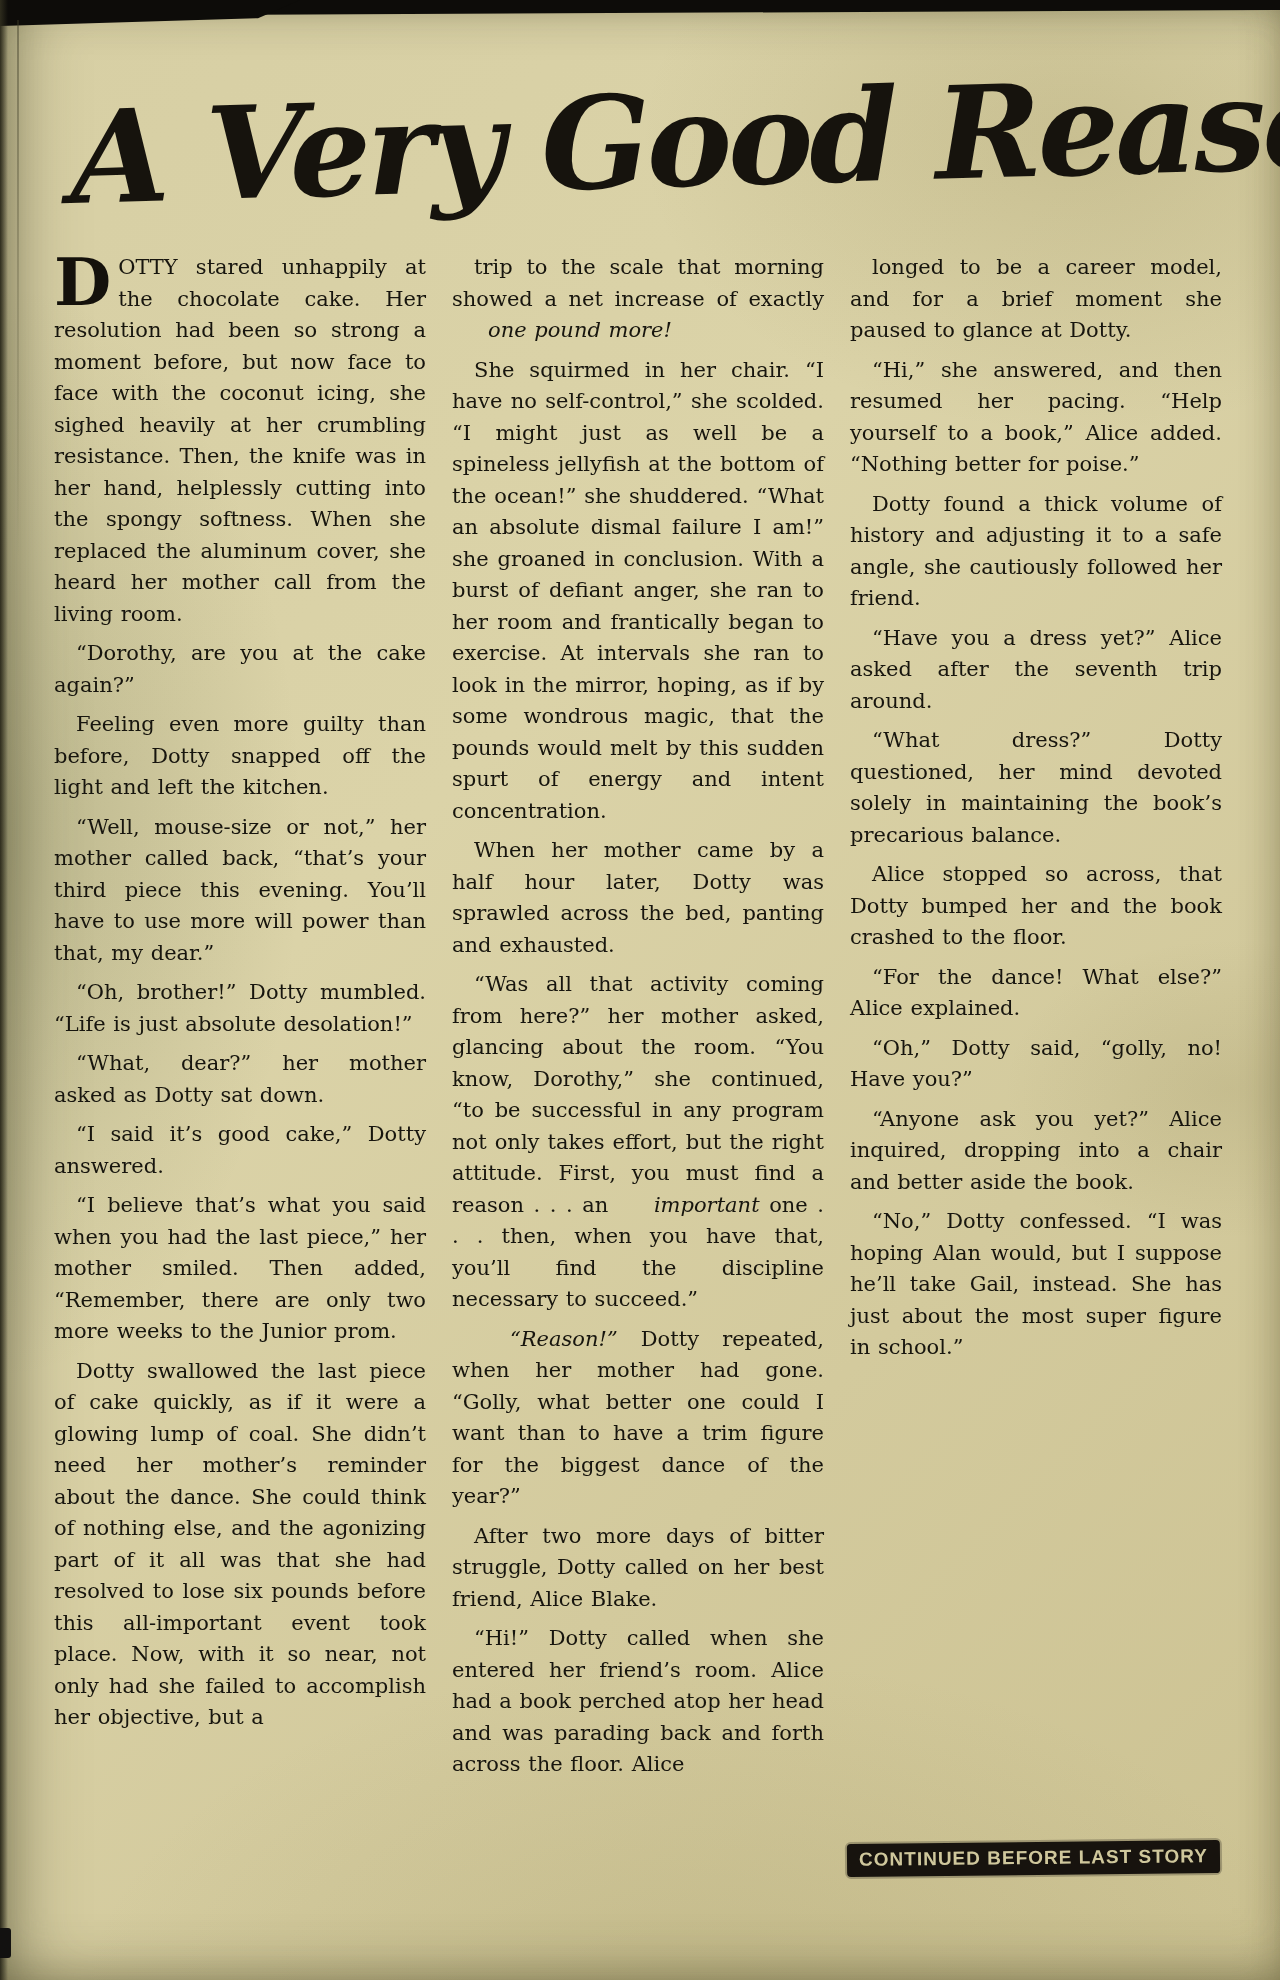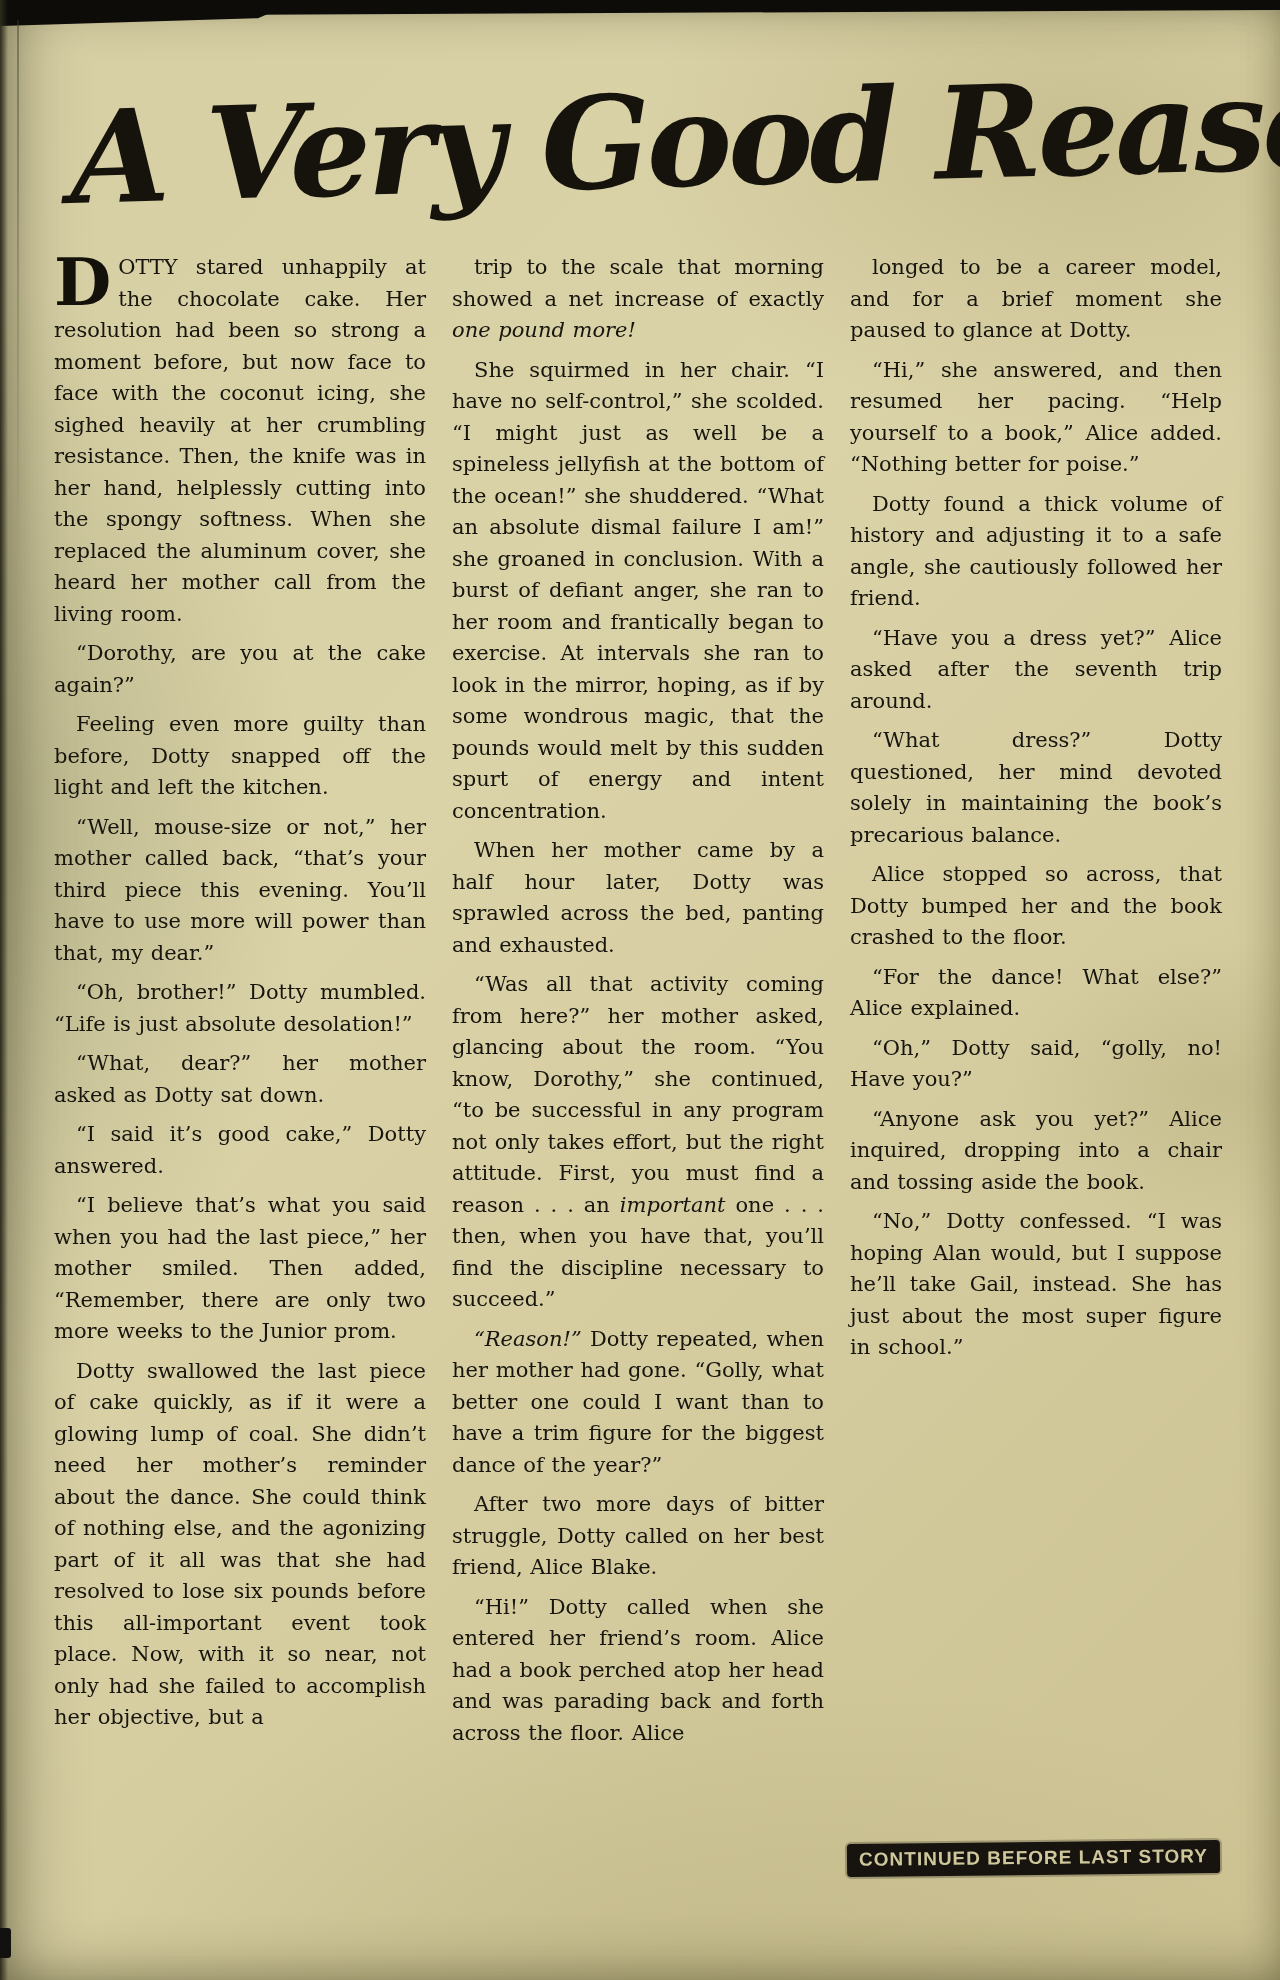--- a/index.html
+++ b/index.html
@@ -62,21 +62,21 @@
   }
   .col {
     flex:1;
     text-align:justify;
     font-size:21px; line-height:31.5px;
     color:#17150e;
     word-spacing:1px;
   }
   .col p { margin-bottom:8px; text-indent:22px; }
   .col p.first-para { text-indent:0; }
-  .col i { font-style:italic; }
+  .col i { font-style:italic;margin-left:36px; }
   .dropcap {
     float:left;
     font-size:66px; line-height:54px;
     font-weight:bold;
     padding:3px 7px 0 0;
     color:#14110b;
   }
   .badge {
     position:absolute; right:60px; top:1842px;
     background:#17130e;
@@ -127,19 +127,19 @@
       </div>
     <div class="col">
         <p>longed to be a career model, and for a brief moment she paused to glance at Dotty.</p>
         <p>“Hi,” she answered, and then resumed her pacing. “Help yourself to a book,” Alice added. “Nothing better for poise.”</p>
         <p>Dotty found a thick volume of history and adjusting it to a safe angle, she cautiously followed her friend.</p>
         <p>“Have you a dress yet?” Alice asked after the seventh trip around.</p>
         <p>“What dress?” Dotty questioned, her mind devoted solely in maintaining the book’s precarious balance.</p>
         <p>Alice stopped so across, that Dotty bumped her and the book crashed to the floor.</p>
         <p>“For the dance! What else?” Alice explained.</p>
         <p>“Oh,” Dotty said, “golly, no! Have you?”</p>
-        <p>“Anyone ask you yet?” Alice inquired, dropping into a chair and tossing aside the book.</p>
+        <p>“Anyone ask you yet?” Alice inquired, dropping into a chair and better aside the book.</p>
         <p>“No,” Dotty confessed. “I was hoping Alan would, but I suppose he’ll take Gail, instead. She has just about the most super figure in school.”</p>
       </div>
   </div>
 
   <div class="badge">CONTINUED BEFORE LAST STORY</div>
 </div>
 
 </body></html>

